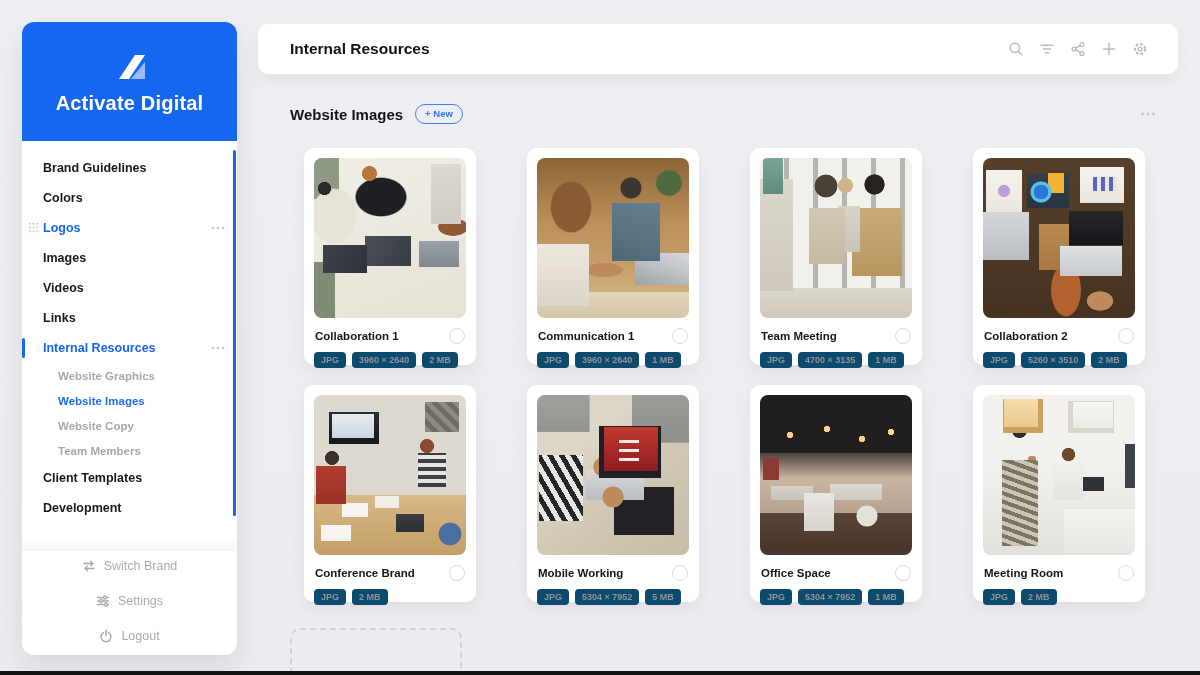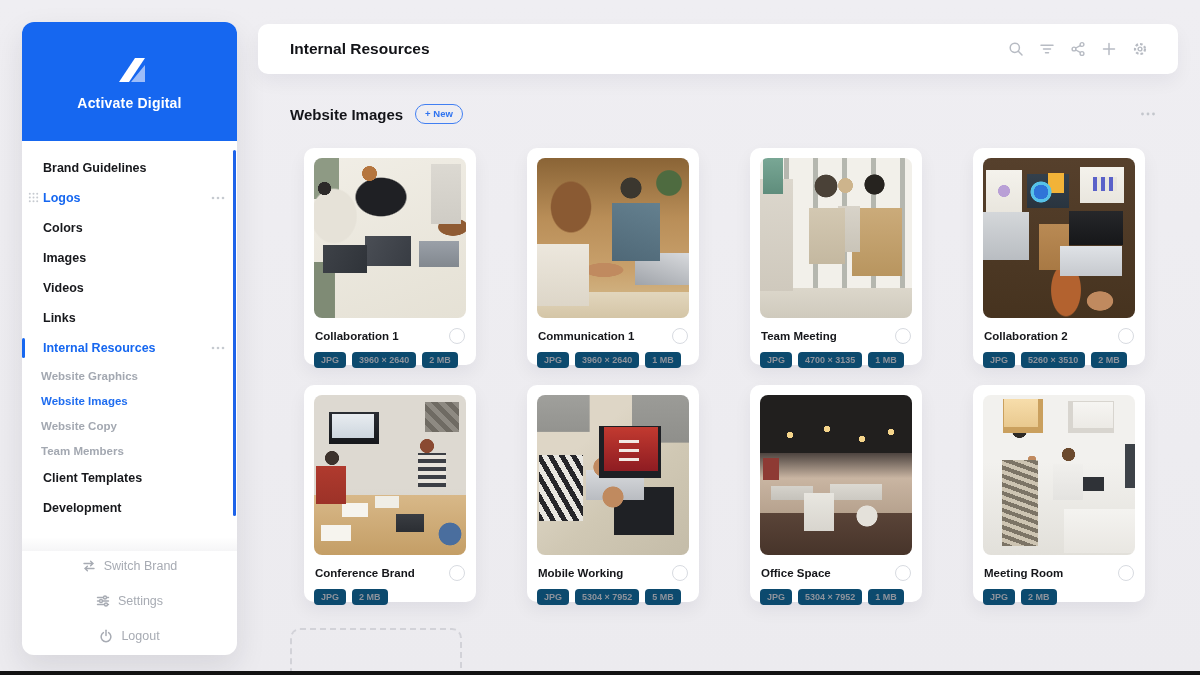--- a/index.html
+++ b/index.html
@@ -13,36 +13,36 @@
   
   .sidebar {
     position:absolute; left:22px; top:22px; width:215px; height:633px;
     background:#ffffff; border-radius:12px;
     box-shadow:0 12px 30px rgba(25,25,50,.10);
   }
   .sidebar-head {
     height:119px; background:#1667f0; border-radius:12px 12px 0 0;
     display:flex; flex-direction:column; align-items:center; justify-content:center; gap:7px;
   }
-  .brand-name { color:#fff; font-weight:bold; font-size:14px; letter-spacing:.2px; }
+  .brand-name { color:#fff; font-weight:bold; font-size:20px; letter-spacing:.2px; }
   .nav { padding-top:12px; }
   .nav-item {
     position:relative; height:30px; display:flex; align-items:center;
     padding-left:21px; font-size:12.5px; font-weight:bold; color:#17181c; cursor:pointer;
   }
   .nav-item.is-blue { color:#1667f0; }
   .nav-item .grip { position:absolute; left:6px; top:9px; }
   .nav-item .row-dots { position:absolute; right:12px; top:13px; }
   .active-bar {
     position:absolute; left:0; top:5px; width:3px; height:20px;
     background:#1667f0; border-radius:2px;
   }
   .nav-sub {
     position:relative; height:25px; display:flex; align-items:center;
-    padding-left:19px; font-size:11.5px; font-weight:bold; color:#a3a8b1; cursor:pointer;
+    padding-left:36px; font-size:11.5px; font-weight:bold; color:#a3a8b1; cursor:pointer;
   }
   .nav-sub.is-blue { color:#1f6df0; }
   .scroll-indicator {
     position:absolute; right:1px; top:128px; width:3px; height:366px;
     background:#1e63e9; border-radius:2px;
   }
   .sidebar-footer {
     position:absolute; left:0; right:0; bottom:12px;
     display:flex; flex-direction:column; align-items:center; gap:21px; padding-top:16px;
   }
@@ -217,20 +217,24 @@
         <polygon points="12,30 28,6 38,6 22,30" fill="#ffffff"></polygon>
       </svg>
       <div class="brand-name">Activate Digital</div>
     </div>
 
     <nav class="nav">
       <div class="nav-item">
           <span>Brand Guidelines</span>
         </div>
 
+      <div class="nav-item">
+          <span>Colors</span>
+        </div>
+
       <div class="nav-item is-blue">
         <svg class="grip" width="11" height="11" viewBox="0 0 11 11">
           <g fill="#c6cad0">
               <circle cx="1.8" cy="1.8" r="1"></circle>
               <circle cx="5.5" cy="1.8" r="1"></circle>
               <circle cx="9.2" cy="1.8" r="1"></circle>
               <circle cx="1.8" cy="5.5" r="1"></circle>
               <circle cx="5.5" cy="5.5" r="1"></circle>
               <circle cx="9.2" cy="5.5" r="1"></circle>
               <circle cx="1.8" cy="9.2" r="1"></circle>
@@ -240,24 +244,20 @@
         </svg>
         <span>Logos</span>
         <svg class="row-dots" width="14" height="4" viewBox="0 0 14 4">
           <g fill="#c6cad0">
               <circle cx="2" cy="2" r="1.3"></circle>
               <circle cx="7" cy="2" r="1.3"></circle>
               <circle cx="12" cy="2" r="1.3"></circle>
             </g>
         </svg>
       </div>
-
-      <div class="nav-item">
-          <span>Colors</span>
-        </div>
       <div class="nav-item">
           <span>Images</span>
         </div>
       <div class="nav-item">
           <span>Videos</span>
         </div>
       <div class="nav-item">
           <span>Links</span>
         </div>
 

